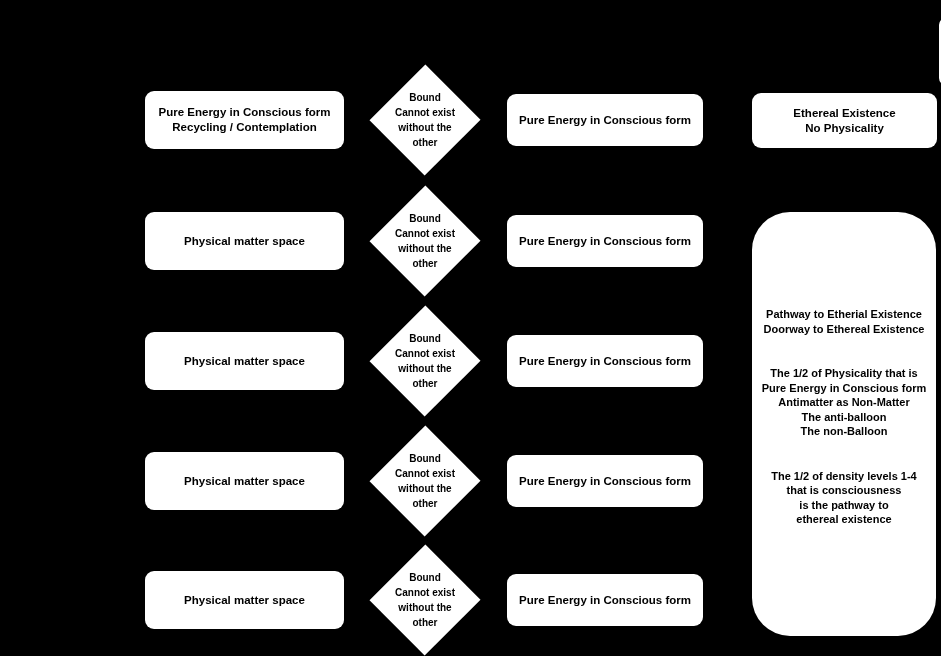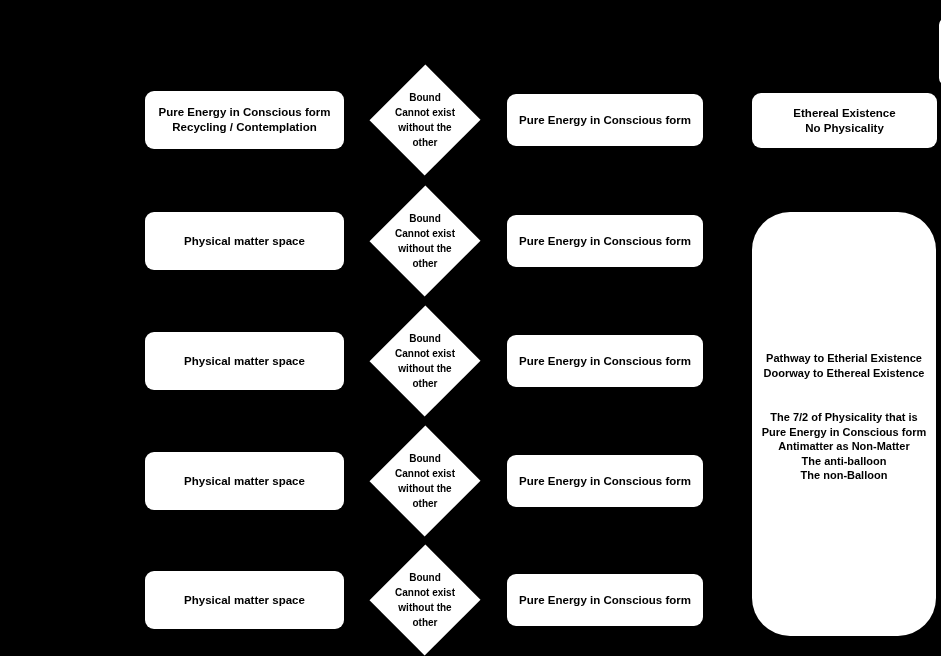--- a/index.html
+++ b/index.html
@@ -141,22 +141,26 @@
 other</div>
   </div>
   <div class="box right-box" style="top:574px;">Pure Energy in Conscious form</div>
 
   <div class="box ethereal-box">Ethereal Existence
 No Physicality</div>
 
   <div class="pathway-panel">
     <div class="pathway-paragraph">Pathway to Etherial Existence
 Doorway to Ethereal Existence</div>
-    <div class="pathway-paragraph">The 7/2 of Physicality that is
+    <div class="pathway-paragraph">The 1/2 of Physicality that is
 Pure Energy in Conscious form
 Antimatter as Non-Matter
 The anti-balloon
 The non-Balloon</div>
+    <div class="pathway-paragraph">The 1/2 of density levels 1-4
+that is consciousness
+is the pathway to
+ethereal existence</div>
   </div>
 
   <div class="clipped-box"></div>
 
 </div>
 
 </body></html>

